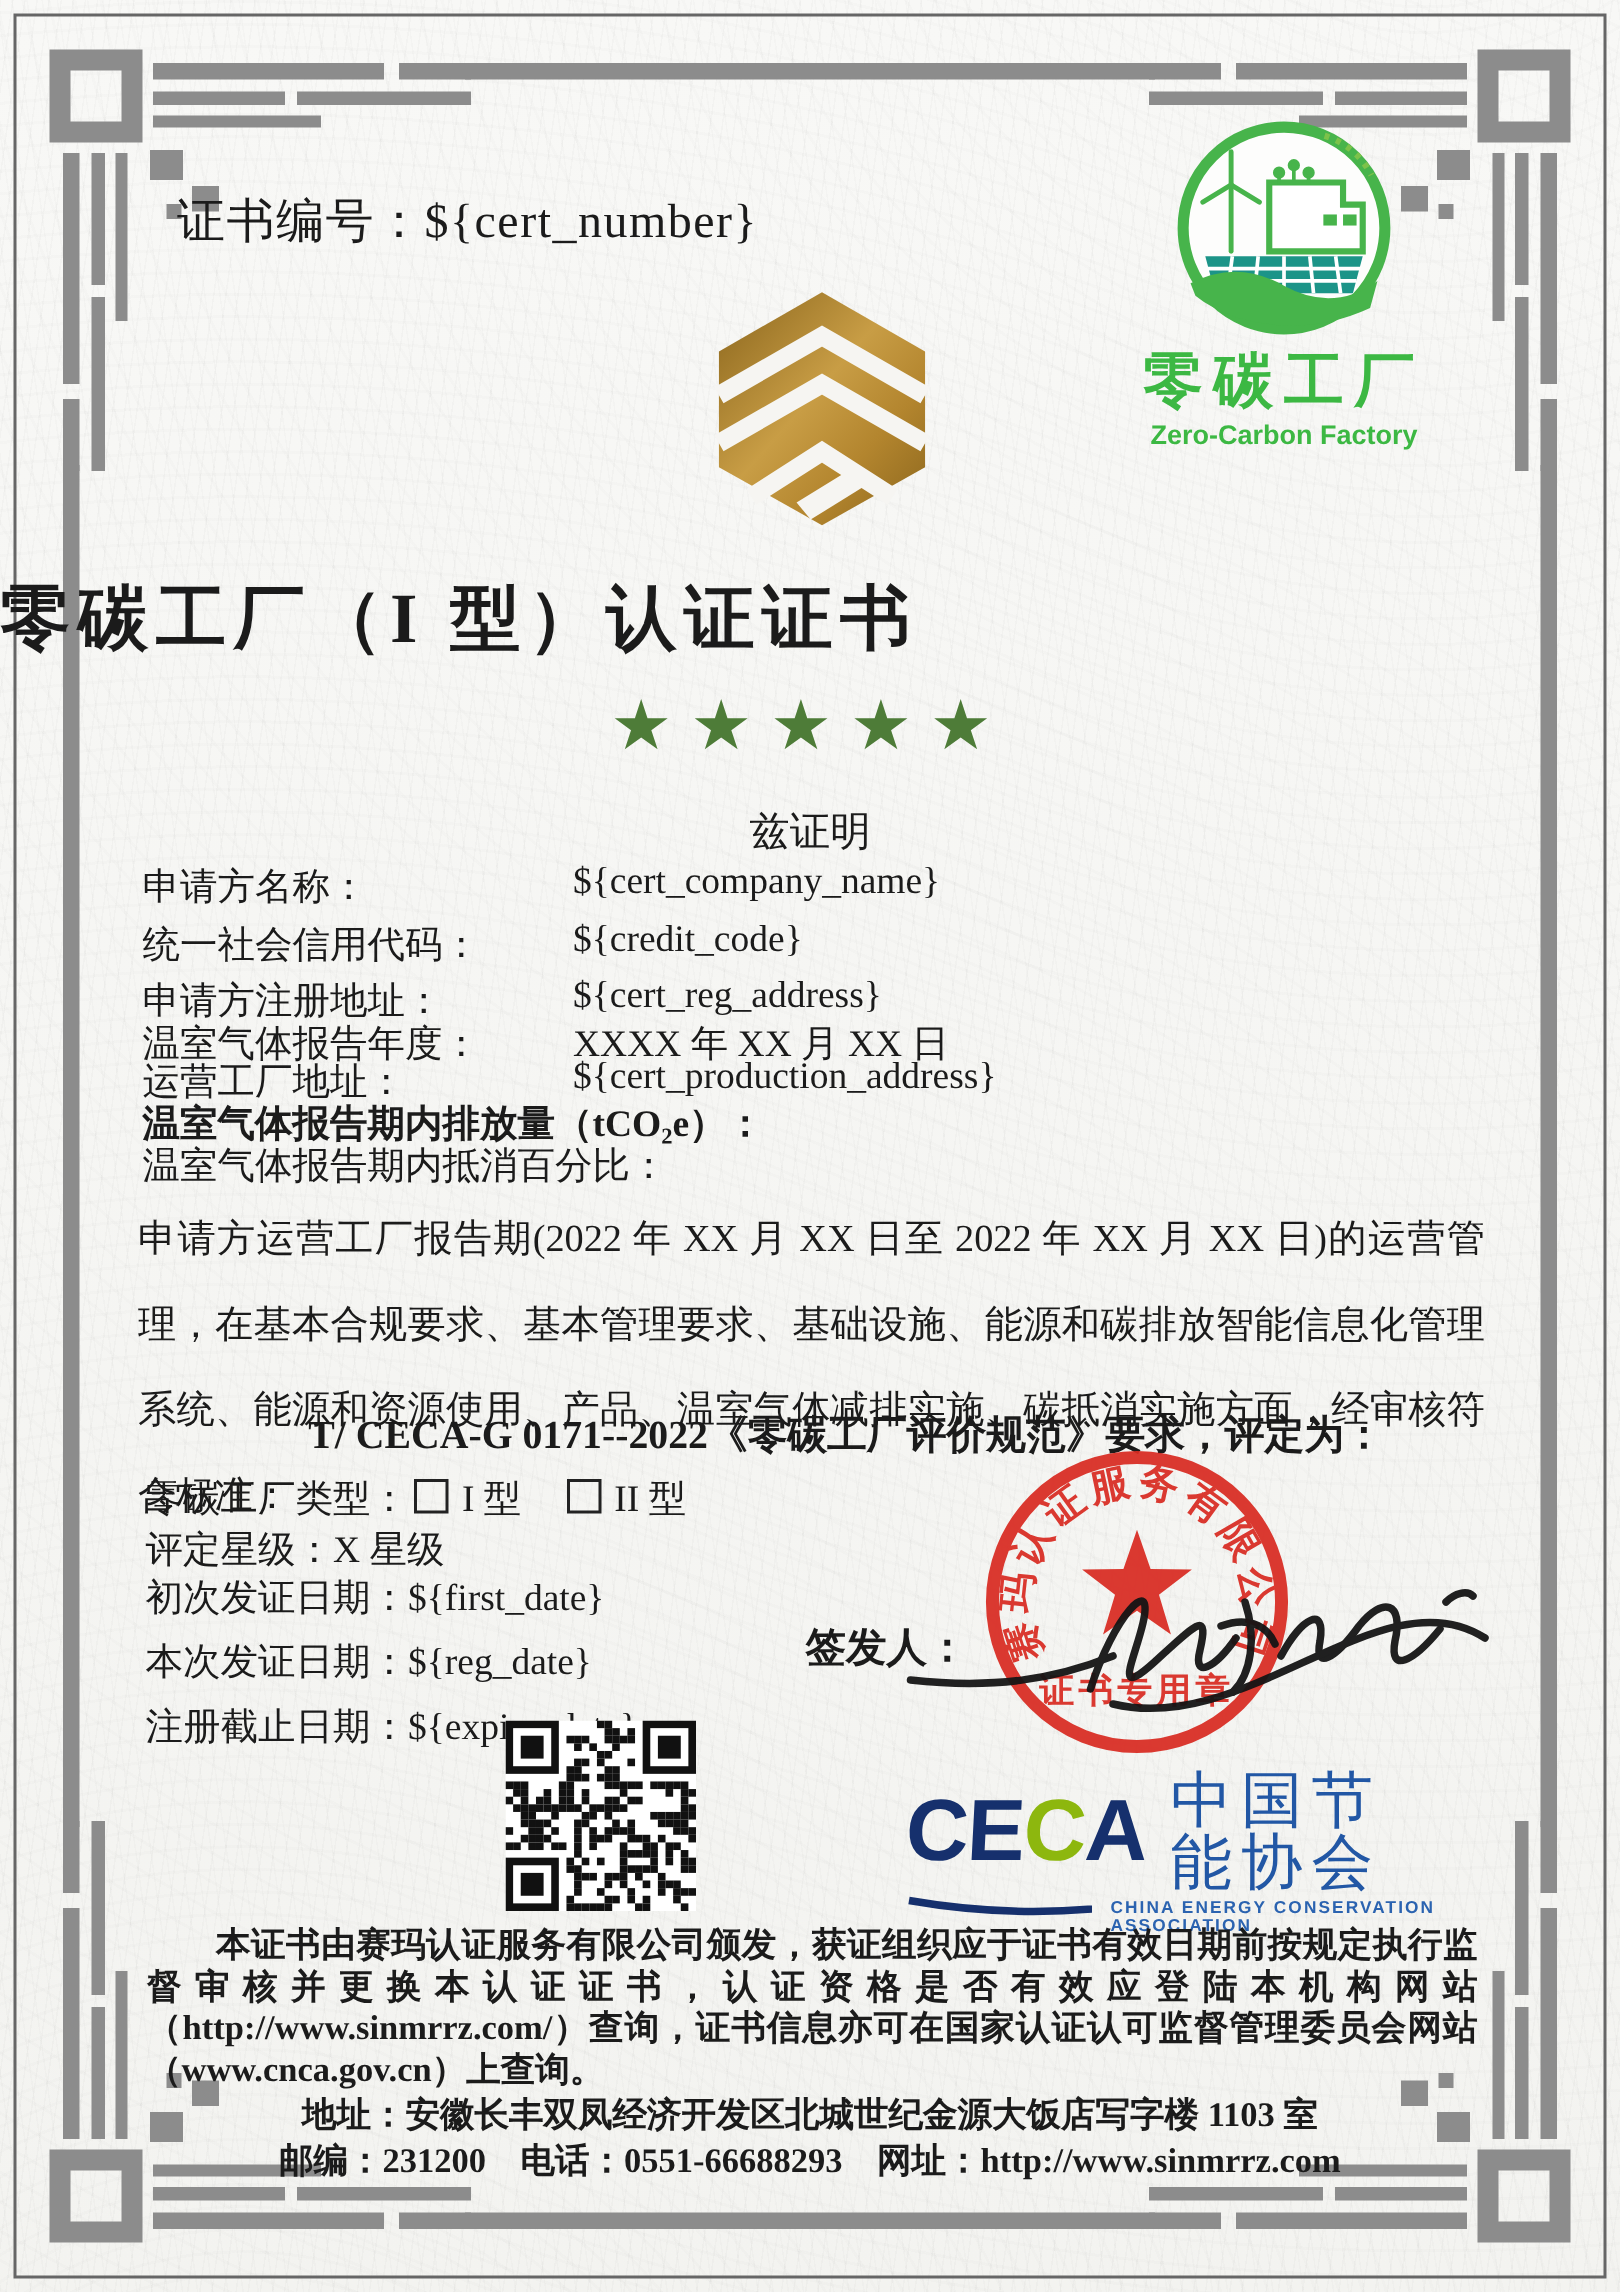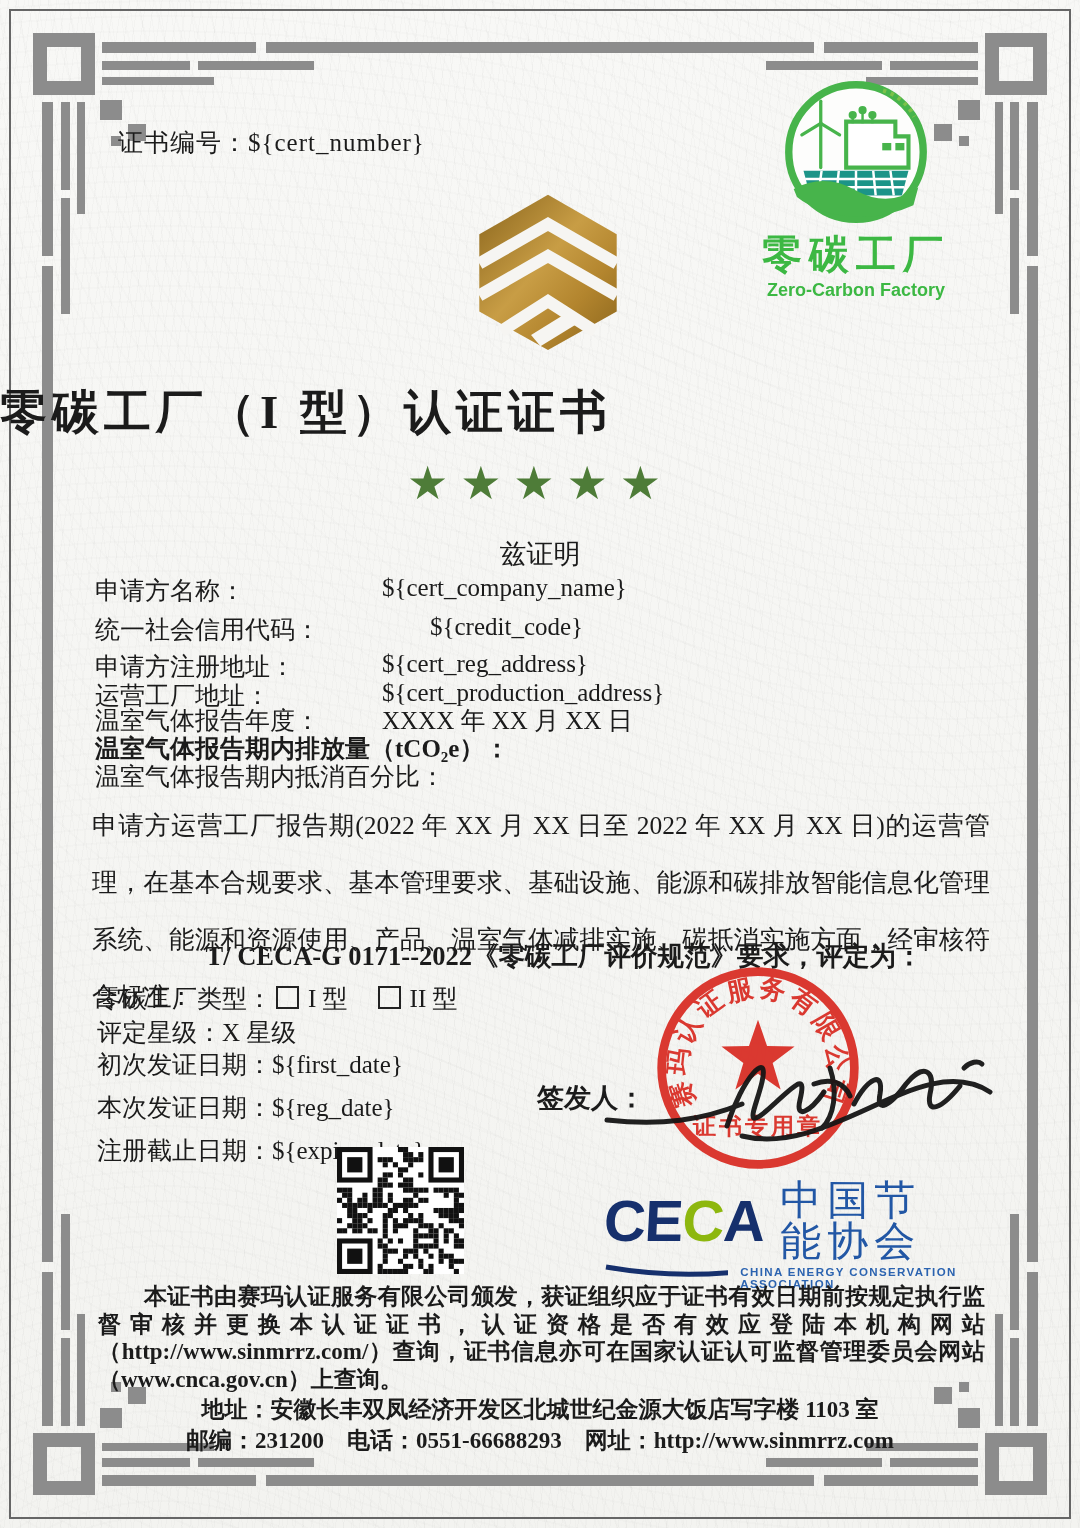--- a/index.html
+++ b/index.html
@@ -20,40 +20,40 @@
   .corner.tl{left:14px;top:14px;}
   .corner.tr{right:14px;top:14px;transform:scaleX(-1);}
   .corner.bl{left:14px;bottom:14px;transform:scaleY(-1);}
   .corner.br{right:14px;bottom:14px;transform:scale(-1,-1);}
   .bar{position:absolute;background:#8c8c8c;}
   .bar-top{top:42px;left:310px;right:310px;height:11px;}
   .bar-bottom{bottom:42px;left:310px;right:310px;height:11px;}
   .bar-left{left:42px;top:310px;bottom:310px;width:11px;}
   .bar-right{right:42px;top:310px;bottom:310px;width:11px;}
   
-  .cert-number{position:absolute;left:118px;top:126px;font-size:25px;letter-spacing:1px;}
+  .cert-number{position:absolute;left:118px;top:126px;font-size:32px;letter-spacing:1px;}
   .logo-block{position:absolute;left:752px;top:74px;width:208px;text-align:center;line-height:1;}
   .logo-block svg{display:block;margin:0 auto;}
   .logo-zh{margin-top:4px;font-size:40px;font-weight:bold;color:#3cb843;letter-spacing:7px;
            font-family:"Liberation Sans","DejaVu Sans",sans-serif;}
   .logo-en{margin-top:7px;font-size:18px;font-weight:bold;color:#3cb843;
            font-family:"Liberation Sans","DejaVu Sans",sans-serif;}
   .emblem{position:absolute;left:462px;top:192px;width:172px;height:160px;}
   
   .title{position:absolute;left:0;right:0;top:381px;text-align:left;
          font-size:47px;font-weight:bold;letter-spacing:5px;}
   .stars{position:absolute;left:0;right:0;top:456px;text-align:center;
          font-size:46px;letter-spacing:12px;color:#4e7c38;}
   .certify{position:absolute;left:0;right:0;top:536px;text-align:center;font-size:27px;}
   
   .fields{position:absolute;left:95px;top:574px;width:900px;height:225px;font-size:25px;}
   .frow{position:absolute;left:0;display:flex;white-space:nowrap;}
   .frow .flabel{min-width:287px;}
   .frow:nth-child(1){top:0;}
-  .frow:nth-child(2){top:39px;gap:48px;}
+  .frow:nth-child(2){top:39px;}
   .frow:nth-child(3){top:76px;}
   .frow:nth-child(4){top:105px;}
   .frow:nth-child(5){top:130px;}
   .frow:nth-child(6){top:158px;font-weight:bold;}
   .frow:nth-child(7){top:186px;}
   
   .paragraph{position:absolute;left:92px;right:90px;top:797px;font-size:25.5px;
              line-height:57px;text-align:justify;}
   .standard{position:absolute;left:0;right:0;top:938px;text-align:center;
             font-weight:bold;font-size:26.5px;padding-left:48px;}
@@ -196,26 +196,26 @@
       </div>
     <div class="frow">
         <span class="flabel">统一社会信用代码：</span>
         <span>${credit_code}</span>
       </div>
     <div class="frow">
         <span class="flabel">申请方注册地址：</span>
         <span>${cert_reg_address}</span>
       </div>
     <div class="frow">
+        <span class="flabel">温室气体报告年度：</span>
+        <span>XXXX 年 XX 月 XX 日</span>
+      </div>
+    <div class="frow">
         <span class="flabel">运营工厂地址：</span>
         <span>${cert_production_address}</span>
-      </div>
-    <div class="frow">
-        <span class="flabel">温室气体报告年度：</span>
-        <span>XXXX 年 XX 月 XX 日</span>
       </div>
     <div class="frow">
         <span class="flabel">温室气体报告期内排放量（tCO₂e）：</span>
         <span></span>
       </div>
     <div class="frow">
         <span class="flabel">温室气体报告期内抵消百分比：</span>
         <span></span>
       </div>
   </div>

